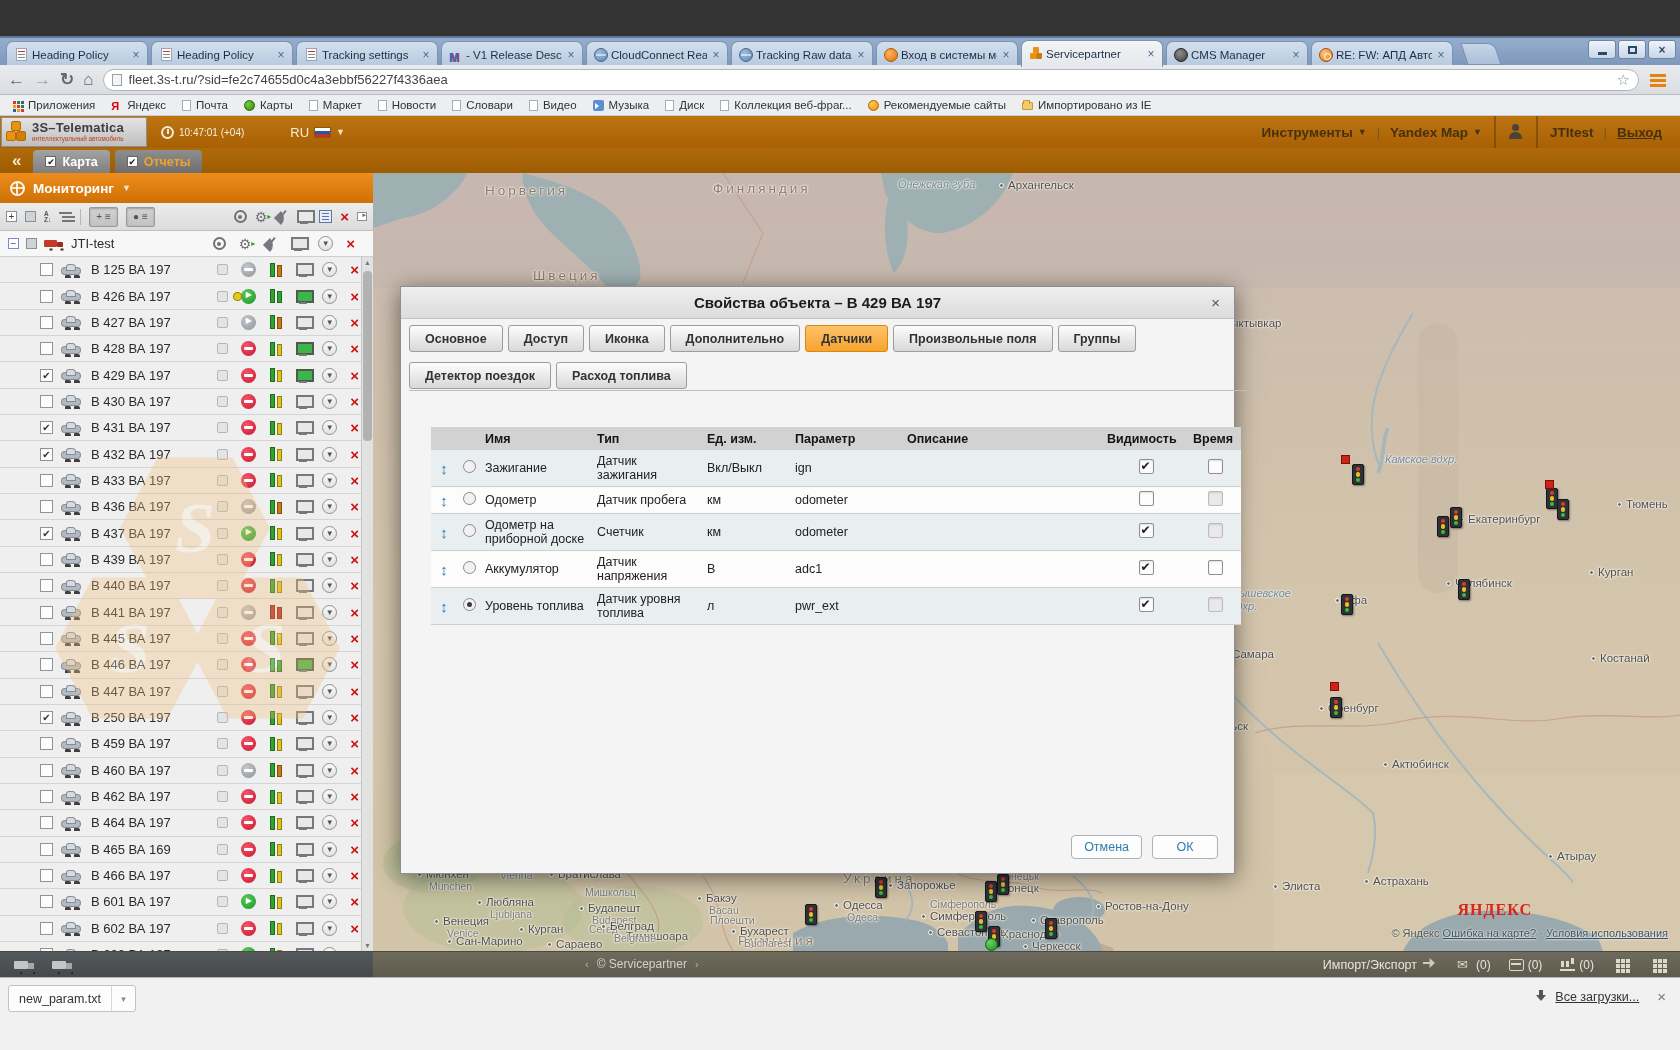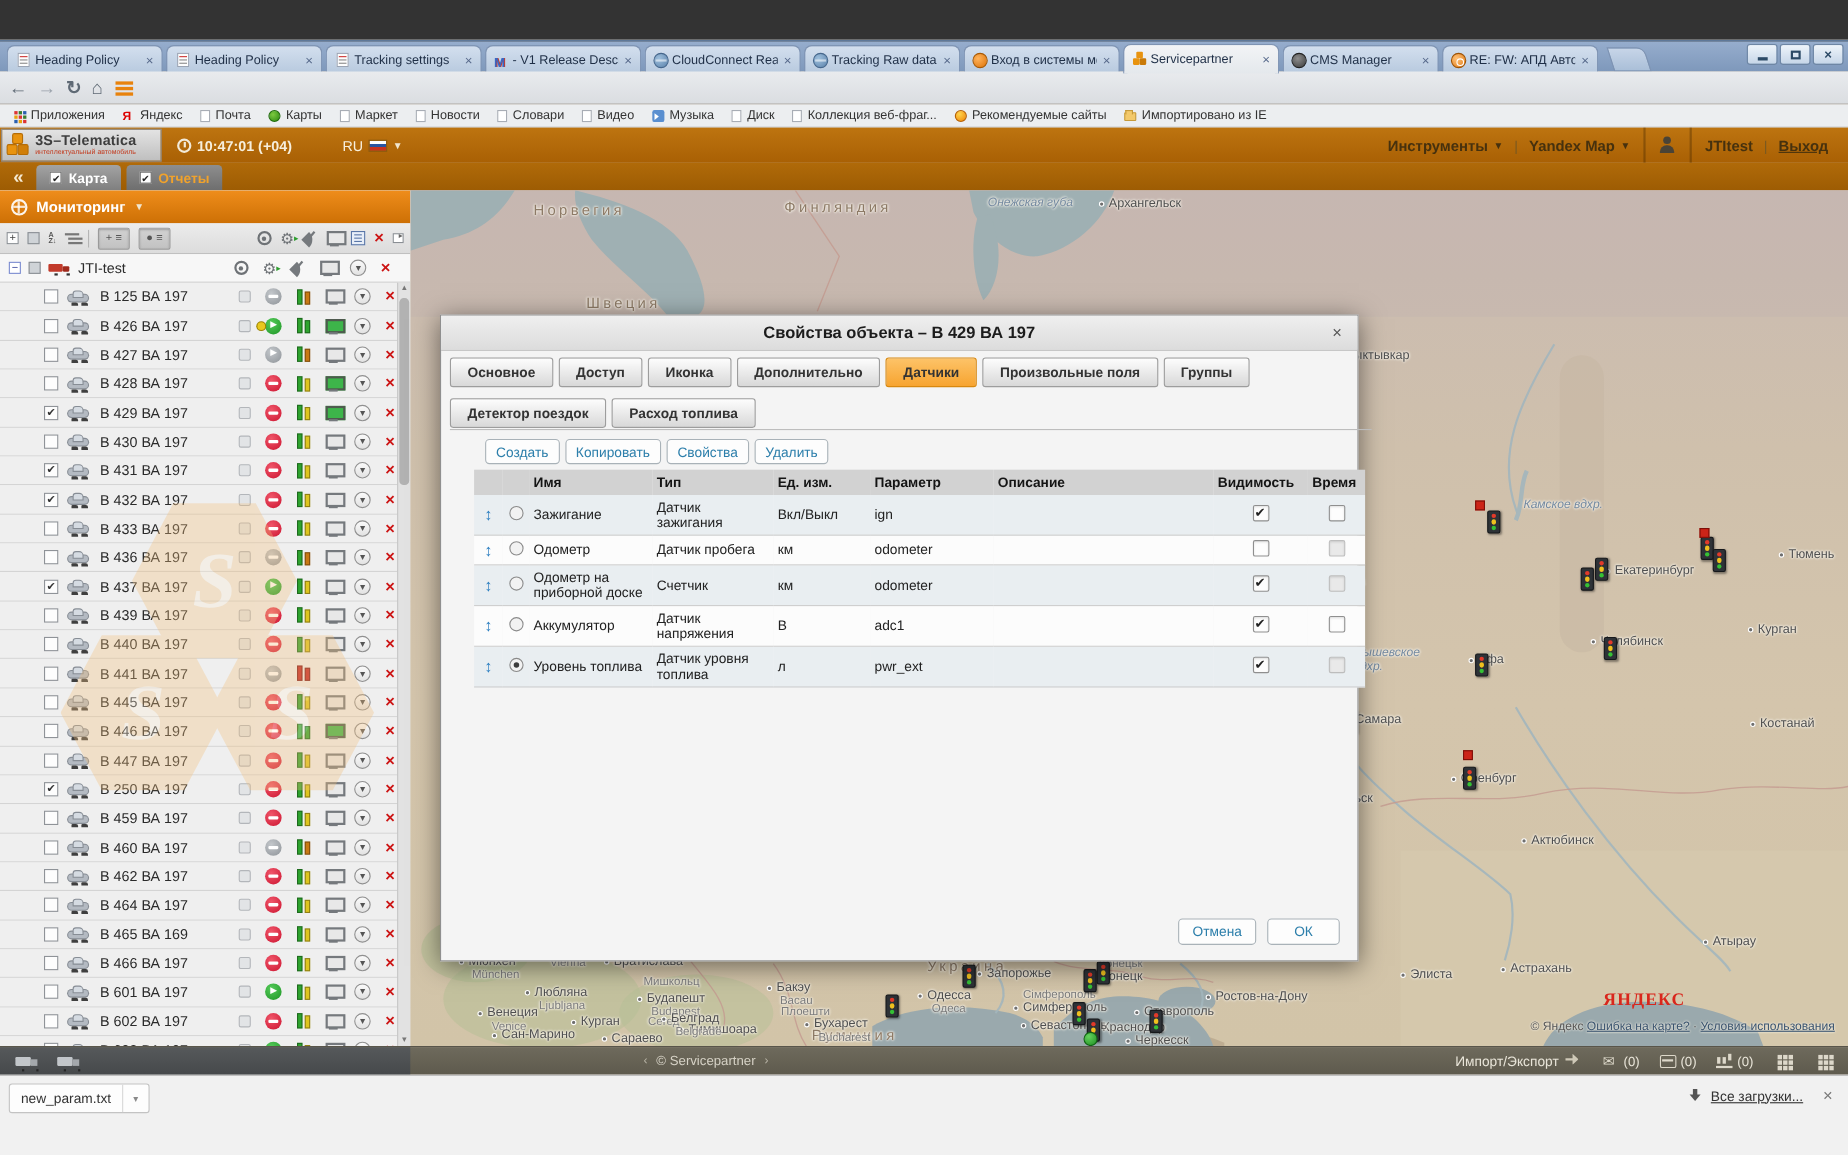--- a/index.html
+++ b/index.html
@@ -76,21 +76,21 @@
   #hexcluster i{position:absolute;width:10px;height:10px;background:#e8930f;border-radius:2px;border:1px solid #b56c05;}
   #hexcluster i:nth-child(1){left:5px;top:1px;}
   #hexcluster i:nth-child(2){left:0;top:11px;}
   #hexcluster i:nth-child(3){left:10px;top:11px;background:#d07e08;}
   #brandtext{line-height:1;}
   #brandtitle{font-size:13px;color:#3d3d3d;font-weight:bold;letter-spacing:.2px;}
   #brandsub{font-size:6.3px;color:#c23a1e;margin-top:2px;}
   #clockwrap{display:flex;align-items:center;gap:5px;margin-left:14px;}
   #clockico{width:13px;height:13px;border:2px solid #f2ead8;border-radius:50%;position:relative;}
   #clockico::after{content:"";position:absolute;left:4px;top:1px;width:2px;height:5px;background:#f2ead8;}
-  #timetext{font-size:13px;color:#f7efdd;font-weight:bold;}
+  #timetext{font-size:10px;color:#f7efdd;}
   #langwrap{display:flex;align-items:center;gap:5px;margin-left:46px;cursor:pointer;}
   #langtext{font-size:13px;color:#f7efdd;}
   #flag{width:17px;height:11px;border:1px solid #8a5a10;background:linear-gradient(#fff 33%,#2a55a0 33%,#2a55a0 66%,#c8331f 66%);}
   .caret{font-size:9px;color:#f0e6d0;}
   #headright{margin-left:auto;display:flex;align-items:center;height:100%;}
   .hmenu{font-size:13.5px;font-weight:bold;color:#46310e;cursor:pointer;display:flex;align-items:center;gap:5px;}
   .hmenu .caret{color:#46310e;}
   .hdivider{color:#7a5a20;margin:0 10px;font-size:13px;}
   .vsep{width:2px;height:100%;background:rgba(60,35,0,.35);margin:0 12px;}
   #userico{width:16px;height:16px;position:relative;cursor:pointer;}
@@ -355,20 +355,25 @@
         </div>
       <div class="winbtn">×</div>
     </div>
   </div>
 
   <div id="addressbar">
     <span class="navbtn">←</span>
     <span class="navbtn dim">→</span>
     <span class="navbtn">↻</span>
     <span class="navbtn">⌂</span>
+    <div id="urlbox">
+      <span id="urlicon"></span>
+      <span id="urltext">fleet.3s-t.ru/?sid=fe2c74655d0c4a3ebbf56227f4336aea</span>
+      <span id="star">☆</span>
+    </div>
     <div id="menu3"></div>
   </div>
 
   <div id="bookmarksbar">
       <div class="bm">
         <span class="bmi bi-grid"></span>
         <span>Приложения</span>
       </div>
       <div class="bm">
         <span class="bmi bi-ya"></span>
@@ -1164,26 +1169,20 @@
         <span class="dtab">Дополнительно</span>
         <span class="dtab active">Датчики</span>
         <span class="dtab">Произвольные поля</span>
         <span class="dtab">Группы</span>
         <div style="flex-basis: 100%; height: 0px;"></div>
         <span class="dtab">Детектор поездок</span>
         <span class="dtab">Расход топлива</span>
         <div style="flex-basis: 100%; height: 0px;"></div>
       </div>
     <div id="dlgsep"></div>
-    <div id="dactions">
-        <span class="abtn">Создать</span>
-        <span class="abtn">Копировать</span>
-        <span class="abtn">Свойства</span>
-        <span class="abtn">Удалить</span>
-      </div>
     <div id="stablewrap">
       <table id="stable">
         <colgroup>
           <col style="width:26px">
             <col style="width:24px">
             <col style="width:112px">
             <col style="width:110px">
           <col style="width:88px">
             <col style="width:112px">
             <col style="width:200px">

